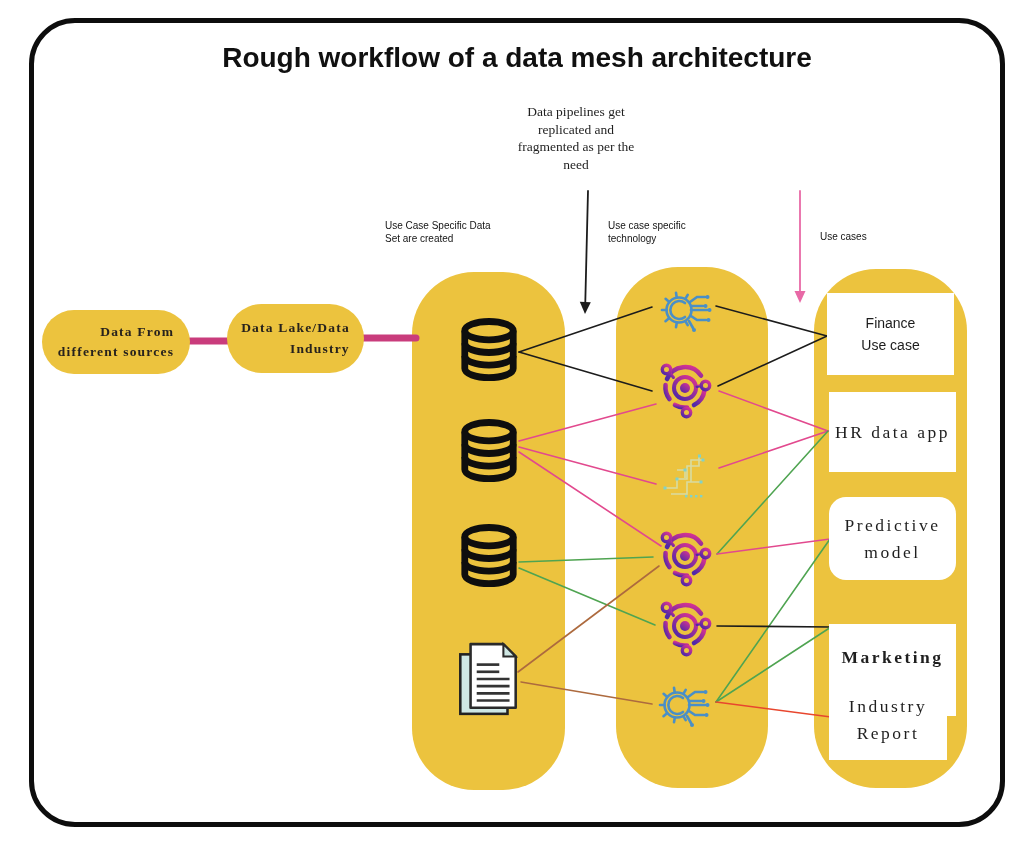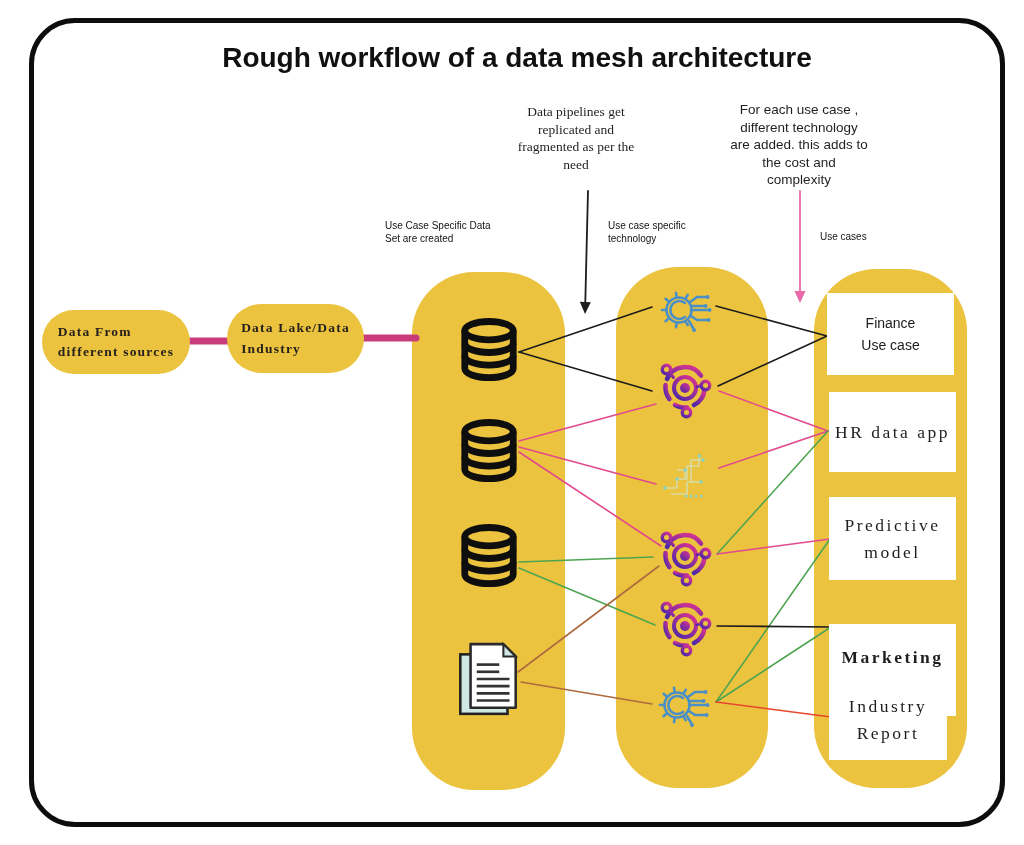--- a/index.html
+++ b/index.html
@@ -8,21 +8,21 @@
   .frame{position:absolute;left:29px;top:18px;width:966px;height:799px;
          border:5px solid var(--frame-border,#0d0d0d);border-radius:46px;z-index:0;}
   .title{position:absolute;left:29px;top:42px;width:976px;text-align:center;
          font-size:28px;font-weight:700;color:#101010;z-index:2;}
   .note{position:absolute;text-align:center;font-size:13.5px;line-height:1.3;
         color:#1f1f1f;white-space:pre-line;z-index:2;}
   .col-header{position:absolute;text-align:left;font-size:10px;line-height:1.3;
         color:#141414;white-space:pre-line;z-index:2;}
   .column{position:absolute;background:var(--yellow,#ecc33e);border-radius:62px;z-index:1;}
   .pill{position:absolute;background:var(--yellow,#ecc33e);border-radius:36px;z-index:4;
-        display:flex;align-items:center;justify-content:center;text-align:left;
+        display:flex;align-items:center;justify-content:center;text-align:right;
         font-family:"Liberation Serif","DejaVu Serif",serif;font-weight:700;
         font-size:13.5px;letter-spacing:1.2px;line-height:1.5;color:#27221d;white-space:pre-line;}
   .ucbox{position:absolute;background:#ffffff;z-index:4;display:flex;align-items:center;
         justify-content:center;text-align:center;white-space:pre-line;}
   .uc-sans{font-size:14px;color:#1c1c1c;line-height:1.6;}
   .uc-serif{font-family:"Liberation Serif","DejaVu Serif",serif;font-size:17.5px;
         letter-spacing:2.5px;line-height:1.5;color:#1f1f1f;}
   .icon{position:absolute;z-index:4;}
   .icon.faint{z-index:2;}
   #overlay{position:absolute;left:0;top:0;z-index:3;}
@@ -41,25 +41,20 @@
     </defs>
   </svg>
 
   <div class="frame"></div>
   <div class="title">Rough workflow of a data mesh architecture</div>
 
   <div class="note" style="left:492px;top:103px;width:168px;font-family:Liberation Serif, serif;">Data pipelines get
 replicated and
 fragmented as per the
 need</div>
-  <div class="note" style="left:708px;top:101px;width:182px;">For each use case ,
-different technology
-are added. this adds to
-the cost and
-complexity</div>
 
   <div class="col-header" style="left:385px;top:219px;width:175px;">Use Case Specific Data
 Set are created</div>
   <div class="col-header" style="left:608px;top:219px;width:168px;">Use case specific
 technology</div>
   <div class="col-header" style="left:820px;top:230px;width:142px;">Use cases</div>
 
   <div class="pill" style="left:42px;top:310px;width:148px;height:64px;">Data From
 different sources</div>
   <div class="pill" style="left:227px;top:304px;width:137px;height:69px;">Data Lake/Data
@@ -250,20 +245,20 @@
         <circle cx="56.5" cy="34" r="2"></circle>
         <circle cx="54.5" cy="21" r="2"></circle>
       <circle cx="55.5" cy="44" r="2"></circle>
         <circle cx="41" cy="54" r="2"></circle>
     </g>
   </svg>
 
   <div class="ucbox uc-sans" style="left:827px;top:293px;width:127px;height:82px;">Finance
 Use case</div>
   <div class="ucbox uc-serif" style="left:829px;top:392px;width:127px;height:80px;">HR data app</div>
-  <div class="ucbox uc-serif" style="left:829px;top:497px;width:127px;height:83px;">Predictive
+  <div class="ucbox uc-serif" style="left:829px;top:497px;width:127px;height:83px;border-radius:17px;">Predictive
 model</div>
   <div class="ucbox uc-serif" style="left:829px;top:624px;width:127px;height:92px;font-weight:bold;">Marketing
 report</div>
   <div class="ucbox uc-serif" style="left:829px;top:679px;width:118px;height:81px;">Industry
 Report</div>
 
 </div>
 
 </body></html>

